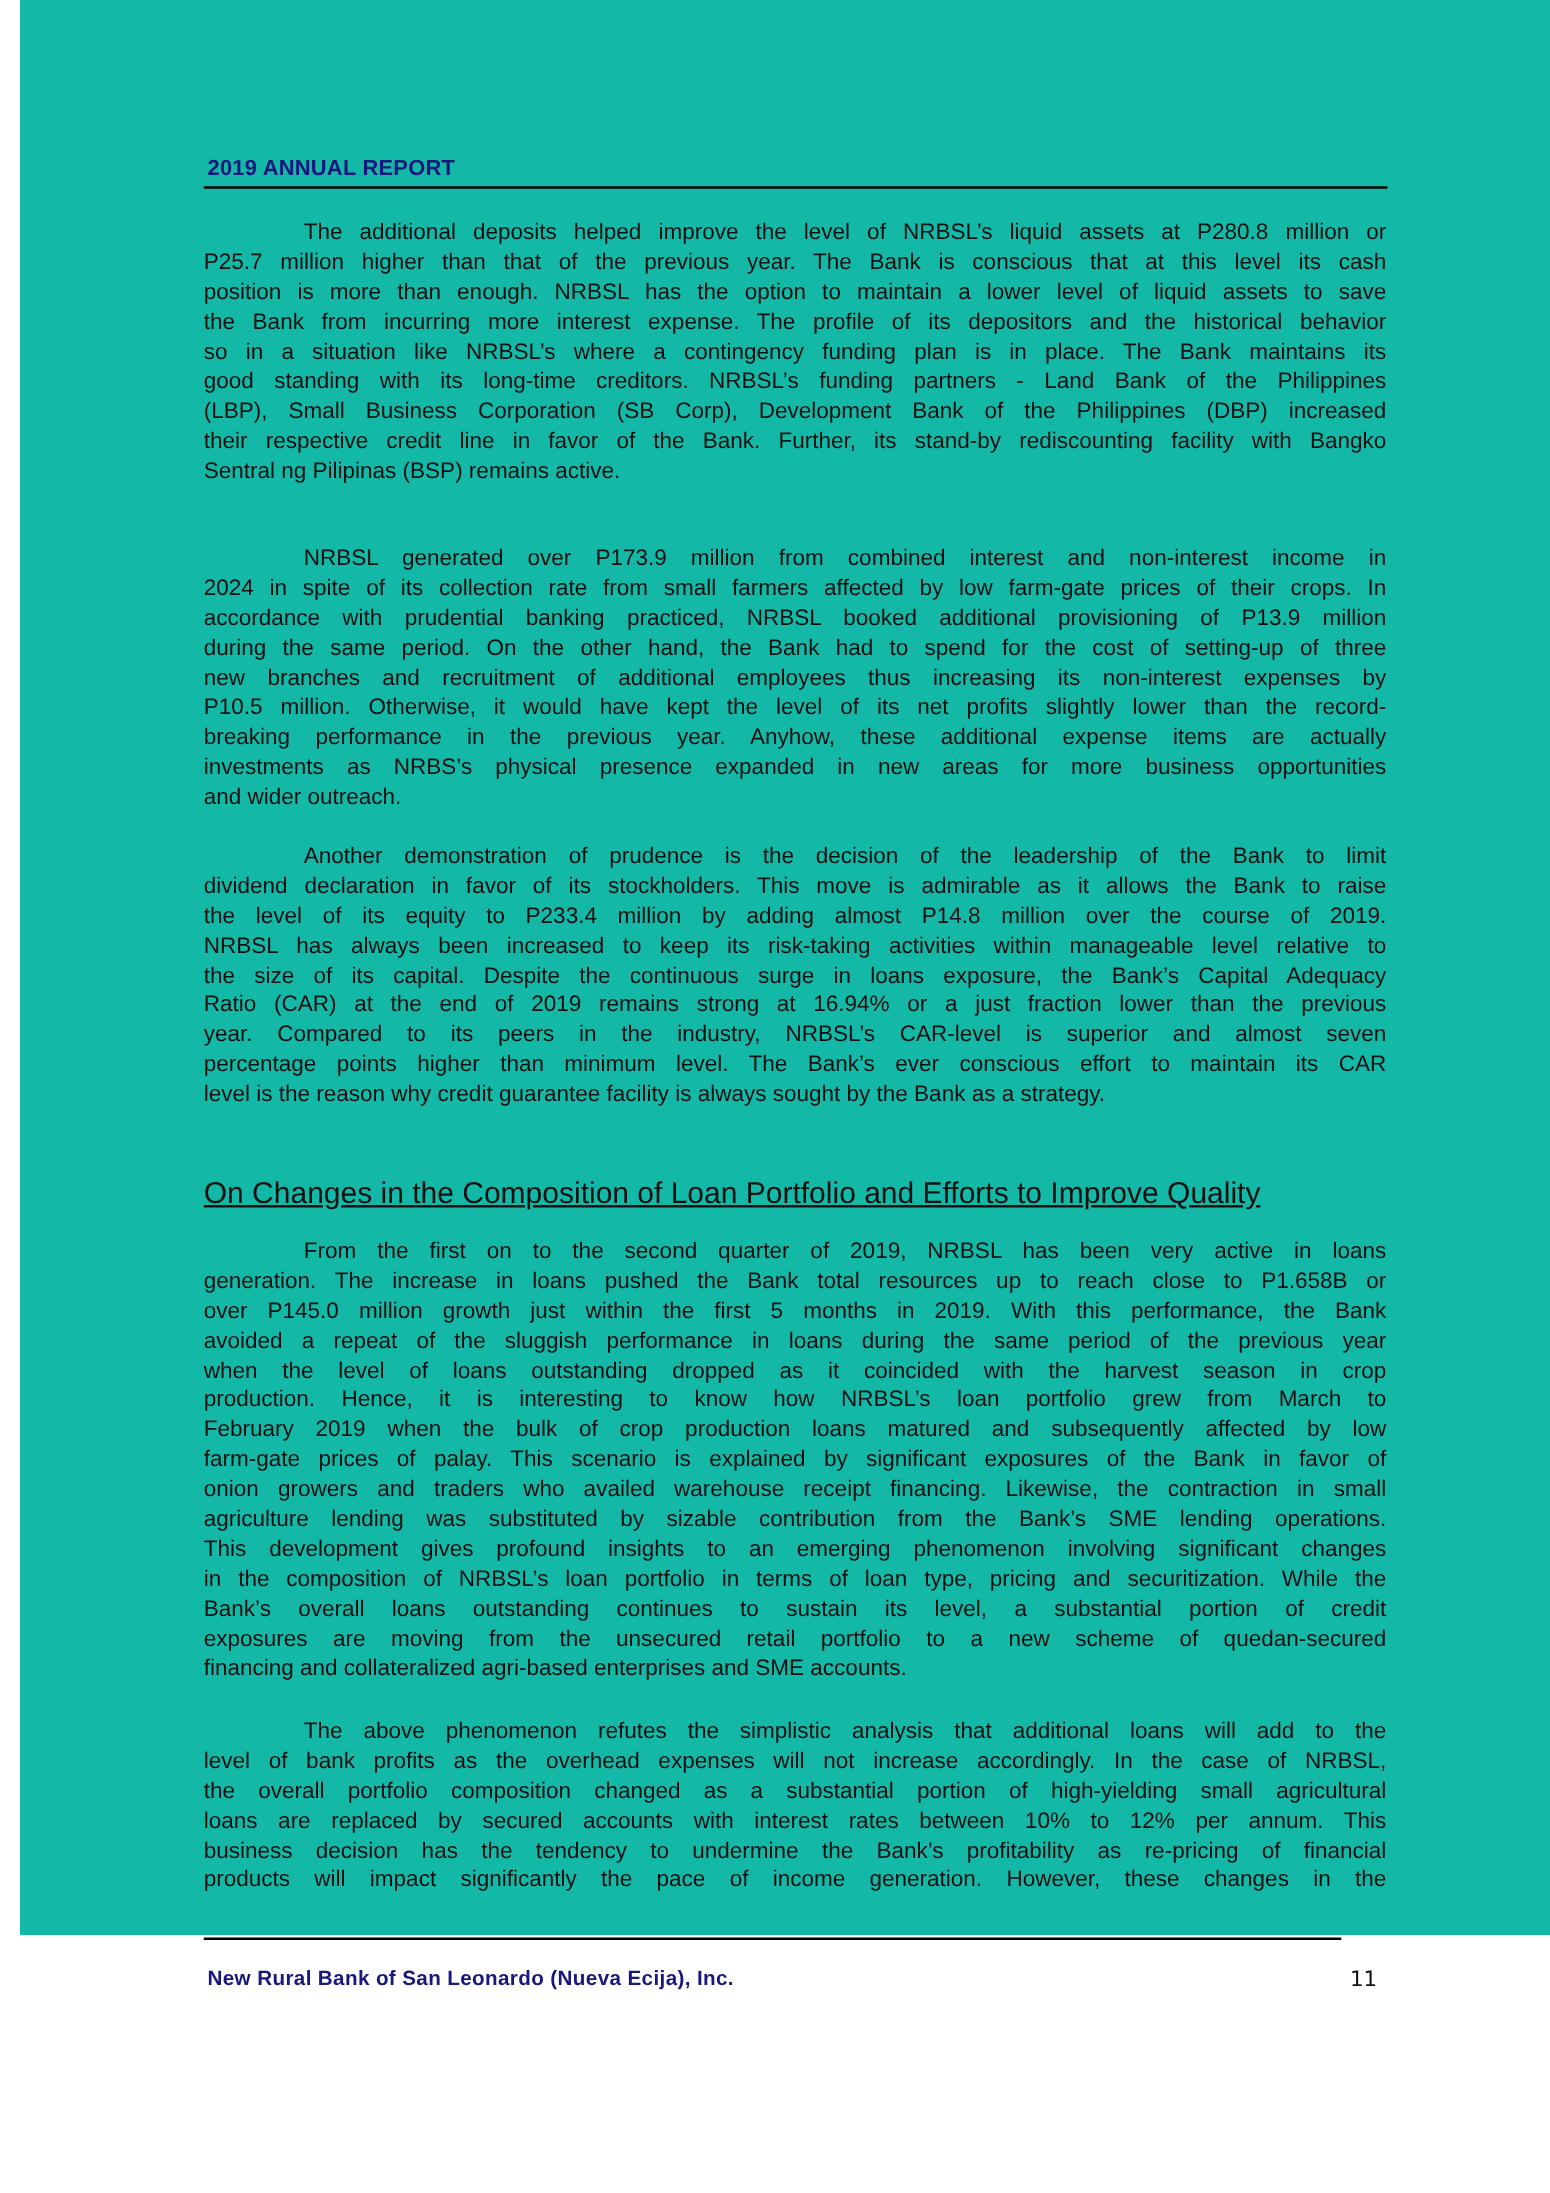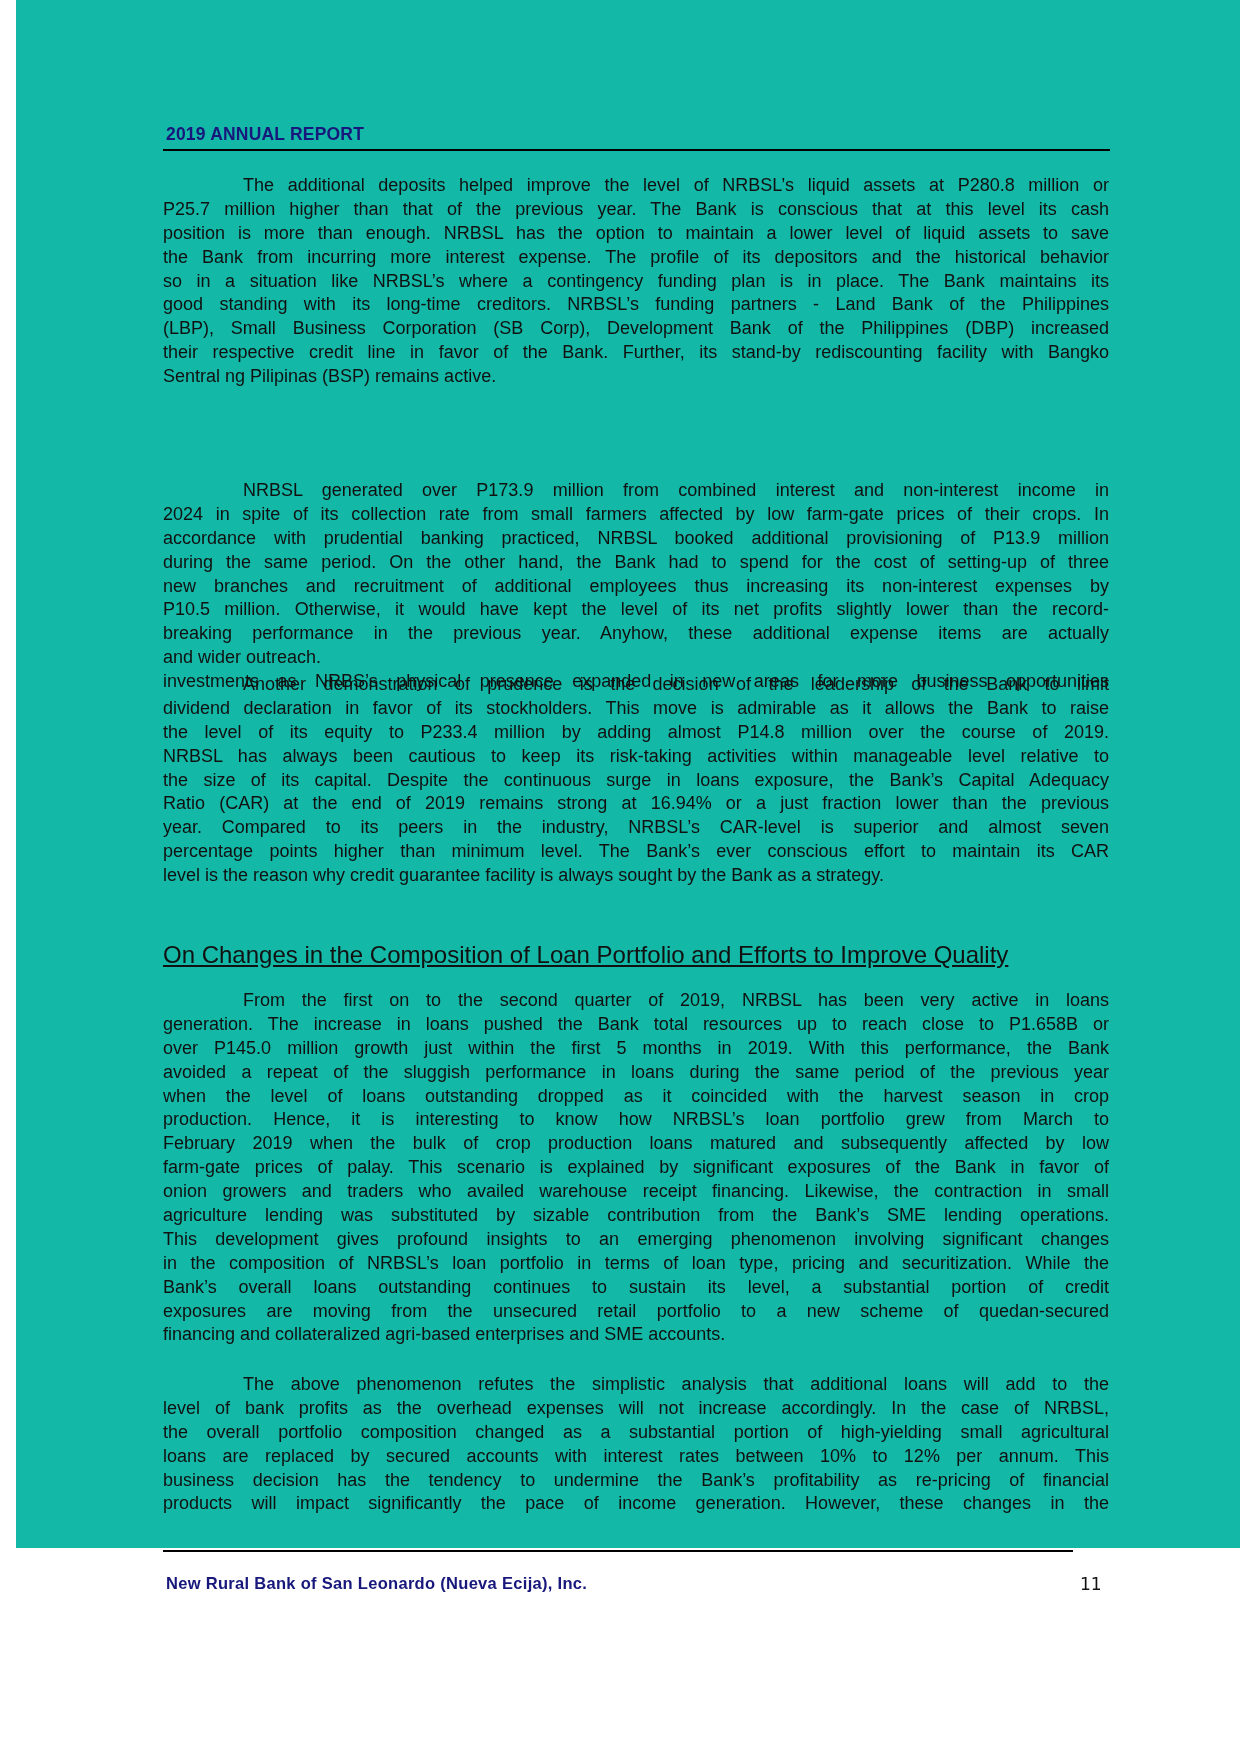--- a/index.html
+++ b/index.html
@@ -48,36 +48,36 @@
       <span class="ln first">The additional deposits helped improve the level of NRBSL’s liquid assets at P280.8 million or</span>
       <span class="ln">P25.7 million higher than that of the previous year. The Bank is conscious that at this level its cash</span>
       <span class="ln">position is more than enough. NRBSL has the option to maintain a lower level of liquid assets to save</span>
       <span class="ln">the Bank from incurring more interest expense. The profile of its depositors and the historical behavior</span>
       <span class="ln">so in a situation like NRBSL’s where a contingency funding plan is in place. The Bank maintains its</span>
       <span class="ln">good standing with its long-time creditors. NRBSL’s funding partners - Land Bank of the Philippines</span>
       <span class="ln">(LBP), Small Business Corporation (SB Corp), Development Bank of the Philippines (DBP) increased</span>
       <span class="ln">their respective credit line in favor of the Bank. Further, its stand-by rediscounting facility with Bangko</span>
       <span class="ln last">Sentral ng Pilipinas (BSP) remains active.</span>
     </div>
-  <div class="para" style="top:435px;margin-top:44px;">
+  <div class="para" style="top:435px;">
       <span class="ln first">NRBSL generated over P173.9 million from combined interest and non-interest income in</span>
       <span class="ln">2024 in spite of its collection rate from small farmers affected by low farm-gate prices of their crops. In</span>
       <span class="ln">accordance with prudential banking practiced, NRBSL booked additional provisioning of P13.9 million</span>
       <span class="ln">during the same period. On the other hand, the Bank had to spend for the cost of setting-up of three</span>
       <span class="ln">new branches and recruitment of additional employees thus increasing its non-interest expenses by</span>
       <span class="ln">P10.5 million. Otherwise, it would have kept the level of its net profits slightly lower than the record-</span>
       <span class="ln">breaking performance in the previous year. Anyhow, these additional expense items are actually</span>
+      <span class="ln">investments as NRBS’s physical presence expanded in new areas for more business opportunities</span>
       <span class="ln last">and wider outreach.</span>
-      <span class="ln">investments as NRBS’s physical presence expanded in new areas for more business opportunities</span>
     </div>
   <div class="para" style="top:673px;">
       <span class="ln first">Another demonstration of prudence is the decision of the leadership of the Bank to limit</span>
       <span class="ln">dividend declaration in favor of its stockholders. This move is admirable as it allows the Bank to raise</span>
       <span class="ln">the level of its equity to P233.4 million by adding almost P14.8 million over the course of 2019.</span>
-      <span class="ln">NRBSL has always been cautious to keep its risk-taking activities within manageable level relative to</span>
+      <span class="ln">NRBSL has always been increased to keep its risk-taking activities within manageable level relative to</span>
       <span class="ln">the size of its capital. Despite the continuous surge in loans exposure, the Bank’s Capital Adequacy</span>
       <span class="ln">Ratio (CAR) at the end of 2019 remains strong at 16.94% or a just fraction lower than the previous</span>
       <span class="ln">year. Compared to its peers in the industry, NRBSL’s CAR-level is superior and almost seven</span>
       <span class="ln">percentage points higher than minimum level.  The Bank’s ever conscious effort to maintain its CAR</span>
       <span class="ln last">level is the reason why credit guarantee facility is always sought by the Bank as a strategy.</span>
     </div>
 
   <div class="heading">On Changes in the Composition of Loan Portfolio and Efforts to Improve Quality</div>
 
   <div class="para" style="top:989px;">

